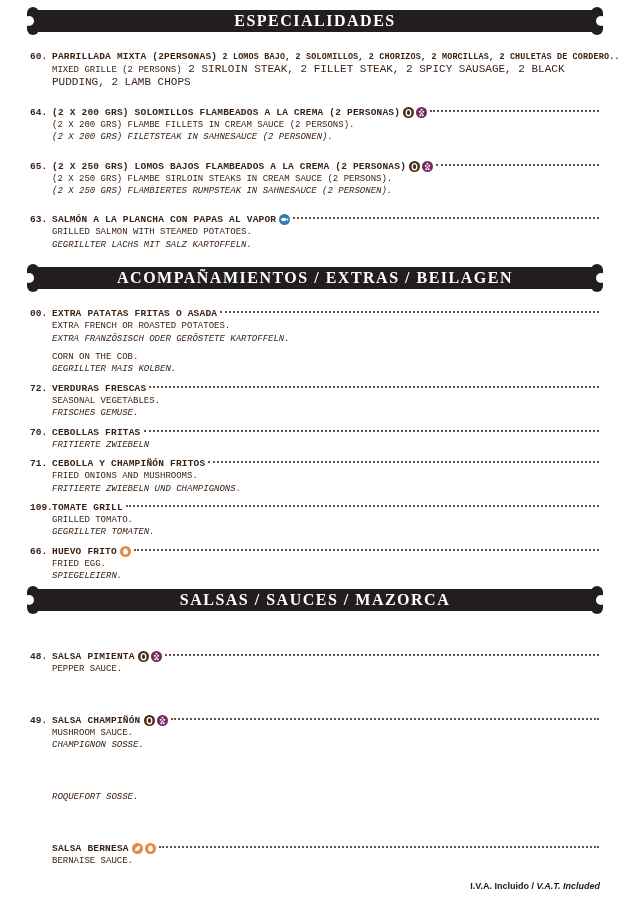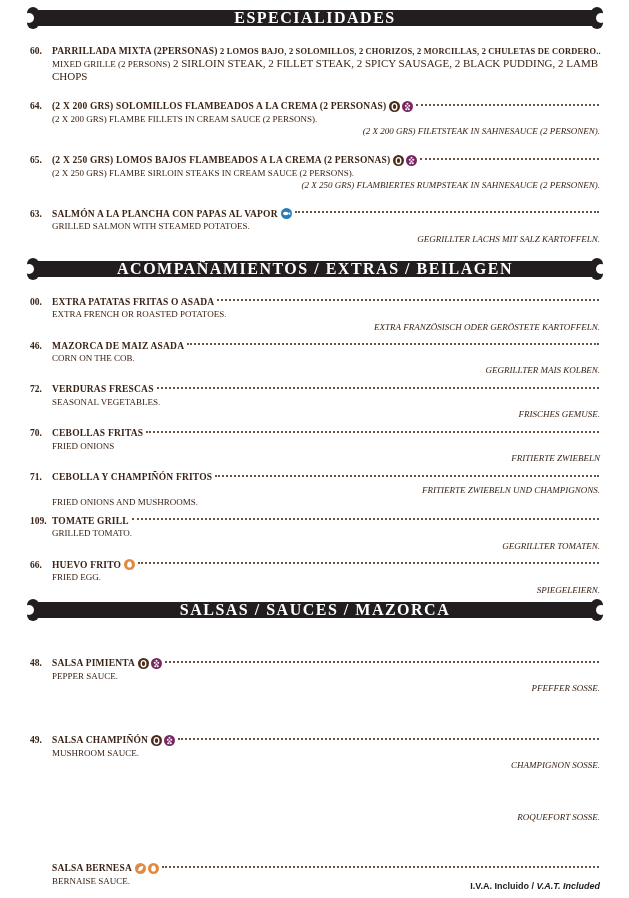--- a/index.html
+++ b/index.html
@@ -4,54 +4,54 @@
 <style>
   html,body{margin:0;padding:0;background:#ffffff;}
   body{
     width:629px;height:898px;position:relative;overflow:hidden;
     font-family:"Liberation Serif", serif;color:#3a2315;
   }
   .page{box-sizing:border-box;width:629px;height:898px;padding:10px 29px 0 30px;position:relative;}
 
   
   .banner{
-    position:relative;height:16px;background:#221e1f;border-radius:3px;
+    position:relative;height:22px;background:#221e1f;border-radius:3px;
     display:flex;align-items:center;justify-content:center;
     margin-bottom:18px;
   }
   .banner::before,.banner::after{
     content:"";position:absolute;top:-3px;bottom:-3px;width:12px;
     background:#221e1f;border-radius:6px;
   }
   .banner::before{left:-3px;}
   .banner::after{right:-3px;}
   .banner .notch{
     position:absolute;top:50%;width:10px;height:10px;background:#ffffff;
     border-radius:50%;transform:translateY(-50%);z-index:2;
   }
   .banner .notch.l{left:-6px;}
   .banner .notch.r{right:-6px;}
   .banner .banner-label{
     color:#ffffff;font-weight:bold;font-size:16px;letter-spacing:1.5px;z-index:1;
   }
 
   
-  .item{margin-bottom:16px;}
+  .item{margin-bottom:16px;font-family:Liberation Mono, monospace;}
   .item.compact{margin-bottom:6px;}
   .item.salsa{margin-bottom:16px;margin-top:39px;}
   .item-head{display:flex;align-items:center;min-height:13px;}
   .num{flex:none;width:22px;font-weight:bold;font-size:9.5px;}
   .title{font-weight:bold;font-size:9.5px;letter-spacing:0.2px;white-space:nowrap;}
   .title .small{font-size:8.4px;}
   .icons{display:flex;gap:2px;margin-left:3px;flex:none;}
   .icons svg{display:block;}
   .leader{flex:1;border-bottom:2px dotted #6a5140;margin:0 1px 3px 3px;min-width:10px;}
   .trans{margin-left:22px;font-size:9px;line-height:12.4px;}
   .trans .small{font-size:11px;}
-  .trans.de{font-style:italic;text-align:right;}
+  .trans.de{font-style:italic;}
 
   
   .footer{
     position:absolute;right:29px;bottom:7px;
     font-family:"Liberation Sans", sans-serif;font-size:9px;color:#1c1c1c;
   }
   .footer .b{font-weight:bold;}
   .footer .i{font-style:italic;font-weight:bold;}
 </style>
 </head>
@@ -153,54 +153,48 @@
       <div class="item compact">
         <div class="item-head">
           <span class="num">00.</span>
           <span class="title"><span>EXTRA PATATAS FRITAS O ASADA</span></span>
           <span class="leader"></span>
         </div>
         <div class="trans en"><span>EXTRA FRENCH OR ROASTED POTATOES.</span></div>
         <div class="trans de">EXTRA FRANZÖSISCH ODER GERÖSTETE KARTOFFELN.</div>
       </div>
       <div class="item compact">
-        <div class="item-head">
-          <span class="num">46.</span>
-          <span class="title"><span>MAZORCA DE MAIZ ASADA</span></span>
-          <span class="leader"></span>
-        </div>
         <div class="trans en"><span>CORN ON THE COB.</span></div>
         <div class="trans de">GEGRILLTER MAIS KOLBEN.</div>
       </div>
       <div class="item compact">
         <div class="item-head">
           <span class="num">72.</span>
           <span class="title"><span>VERDURAS FRESCAS</span></span>
           <span class="leader"></span>
         </div>
         <div class="trans en"><span>SEASONAL VEGETABLES.</span></div>
         <div class="trans de">FRISCHES GEMUSE.</div>
       </div>
       <div class="item compact">
         <div class="item-head">
           <span class="num">70.</span>
           <span class="title"><span>CEBOLLAS FRITAS</span></span>
           <span class="leader"></span>
         </div>
-        <div class="trans en"><span>FRIED ONIONS</span></div>
         <div class="trans de">FRITIERTE ZWIEBELN</div>
       </div>
       <div class="item compact">
         <div class="item-head">
           <span class="num">71.</span>
           <span class="title"><span>CEBOLLA Y CHAMPIÑÓN FRITOS</span></span>
           <span class="leader"></span>
         </div>
+        <div class="trans en"><span>FRIED ONIONS AND MUSHROOMS.</span></div>
         <div class="trans de">FRITIERTE ZWIEBELN UND CHAMPIGNONS.</div>
-        <div class="trans en"><span>FRIED ONIONS AND MUSHROOMS.</span></div>
       </div>
       <div class="item compact">
         <div class="item-head">
           <span class="num">109.</span>
           <span class="title"><span>TOMATE GRILL</span></span>
           <span class="leader"></span>
         </div>
         <div class="trans en"><span>GRILLED TOMATO.</span></div>
         <div class="trans de">GEGRILLTER TOMATEN.</div>
       </div>
@@ -245,21 +239,20 @@
                 <circle cx="7.9" cy="5.1" r="1.1" fill="#fff"></circle>
                 <circle cx="6" cy="7.1" r="1.1" fill="#fff"></circle>
                 <circle cx="4.6" cy="9" r="1.1" fill="#fff"></circle>
                 <circle cx="7.4" cy="9" r="1.1" fill="#fff"></circle>
               </svg>
             </span>
           </span>
           <span class="leader"></span>
         </div>
         <div class="trans en"><span>PEPPER SAUCE.</span></div>
-        <div class="trans de">PFEFFER SOSSE.</div>
       </div>
       <div class="item salsa">
         <div class="item-head">
           <span class="num">49.</span>
           <span class="title"><span>SALSA CHAMPIÑÓN</span></span>
           <span class="icons">
             <span>
               <svg width="11" height="11" viewBox="0 0 12 12">
                 <circle cx="6" cy="6" r="6" fill="#4b2a18"></circle>
                 <ellipse cx="6" cy="6.2" rx="2.5" ry="3.3" fill="none" stroke="#fff" stroke-width="1.5"></ellipse>

